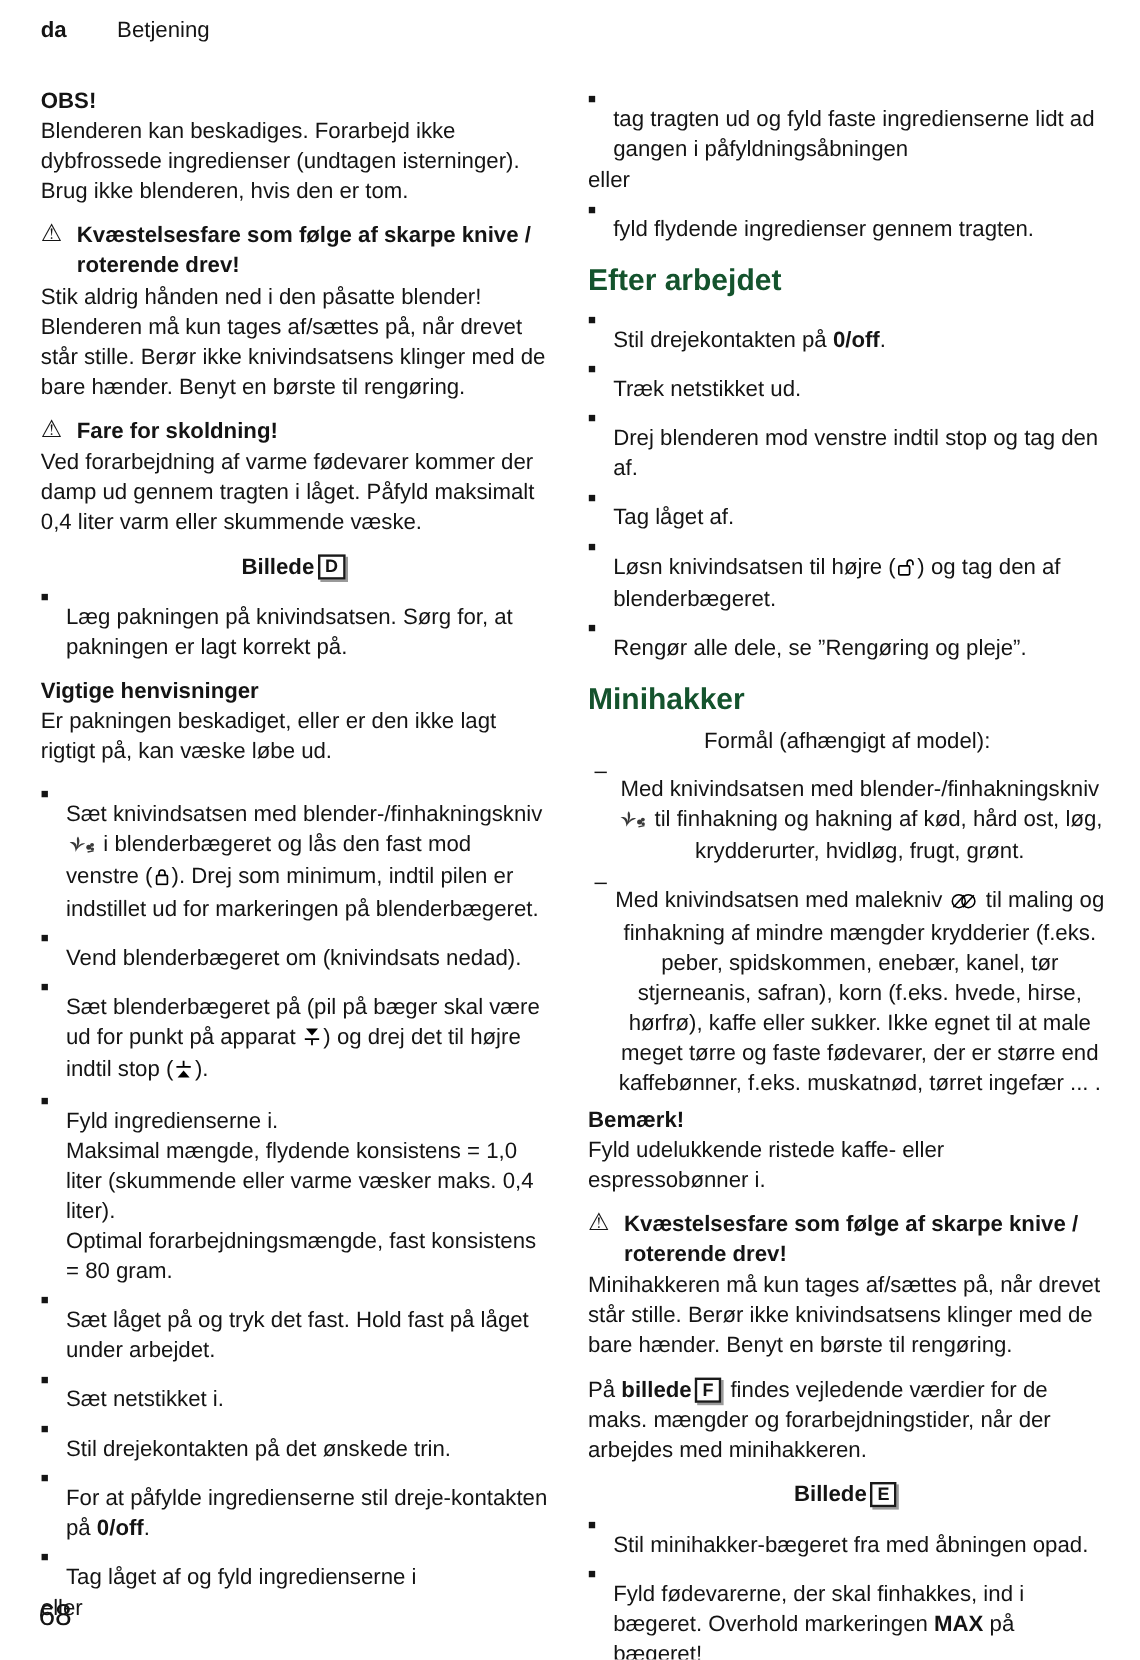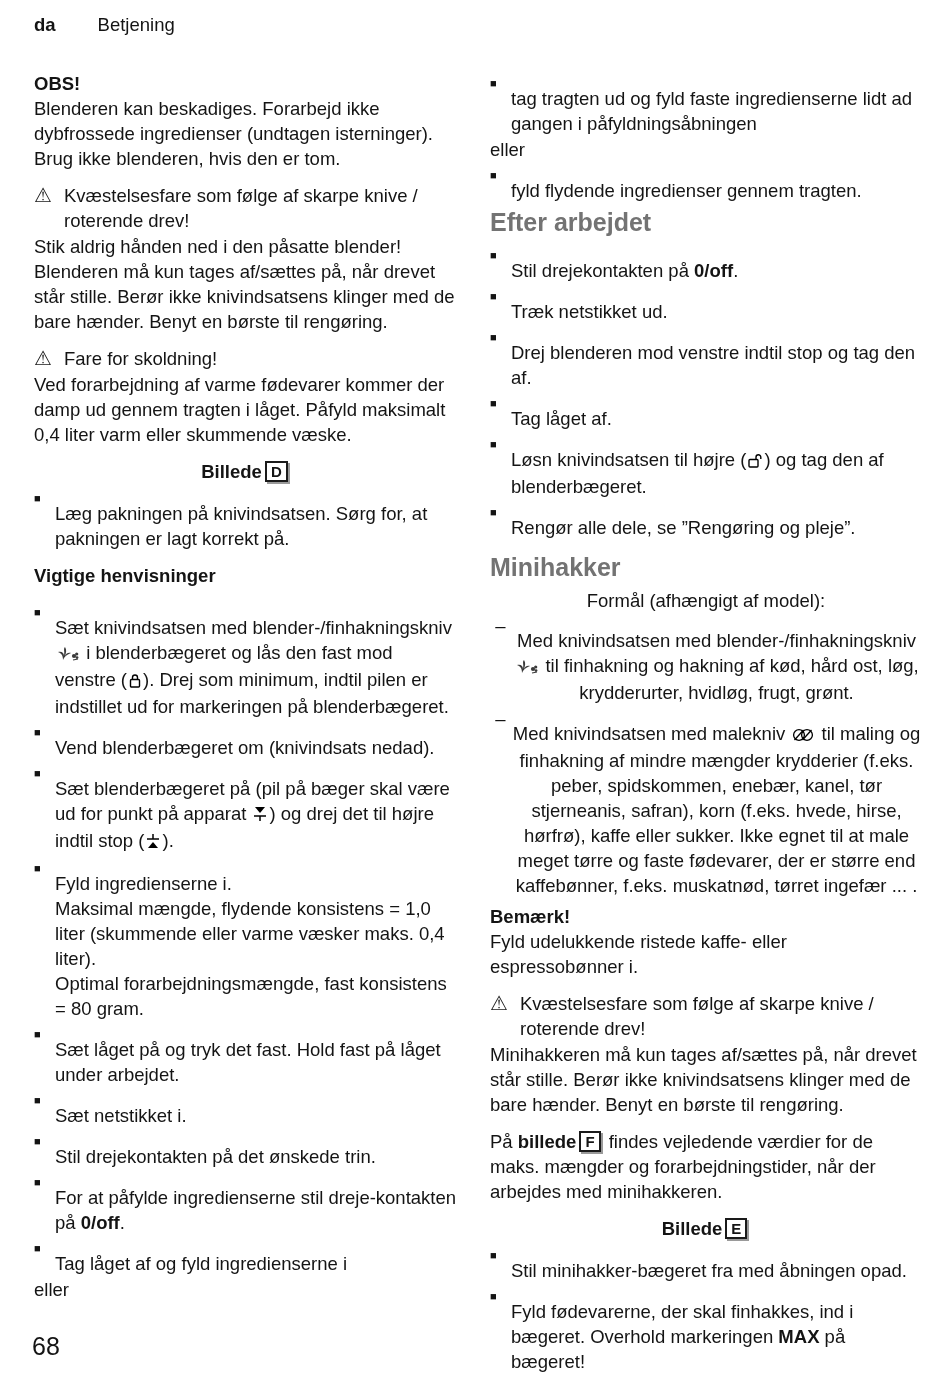--- a/index.html
+++ b/index.html
@@ -12,24 +12,24 @@
   }
   .page{padding:12px 28px 0 34px;}
   .hdr{display:flex;align-items:baseline;margin-bottom:34px;}
   .hdr .lang{font-weight:bold;margin-right:42px;}
   .cols{display:flex;gap:32px;}
   .colL{flex:0 0 424px;}
   .colR{flex:1;min-width:0;}
   .blk{margin-bottom:12px;}
   .blk-sm{margin-bottom:6px;text-align:center;}
   .b{font-weight:bold;}
-  h2{font-size:25px;line-height:30px;margin:4px 0 6px;font-weight:bold;color:#737373;}
+  h2{font-size:25px;line-height:30px;margin:16px 0 6px;font-weight:bold;color:#14532d;}
   .warn-head{display:flex;margin-bottom:1px;}
   .warn-ico{flex:0 0 30px;font-size:20px;line-height:24px;}
-  .warn-ttl{flex:1;font-weight:normal;}
+  .warn-ttl{flex:1;font-weight:bold;}
   .li{display:flex;margin-bottom:1px;}
   .mk{flex:0 0 21px;font-size:11px;line-height:25px;}
   .mkd{flex:0 0 21px;}
   .litxt{flex:1;min-width:0;margin-top:15px;}
   .plain{margin-bottom:1px;}
   .boxletter{
     display:inline-block;border:2px solid #1a1a1a;background:#fff;
     font-weight:bold;font-size:15px;line-height:17px;padding:0 4px;
     box-shadow:2px 2px 0 #9a9a9a;margin:0 3px;vertical-align:1px;
   }
@@ -77,20 +77,21 @@
           <span>Billede</span><span class="boxletter">D</span>
         </div>
         <div class="li">
           <span class="mk">■</span>
           <div class="litxt">Læg pakningen på knivindsatsen. Sørg for, at pakningen er lagt korrekt på.</div>
         </div>
       </div>
 
       <div class="blk">
         <div class="b">Vigtige henvisninger</div>
+        <div>Er pakningen beskadiget, eller er den ikke lagt rigtigt på, kan væske løbe ud.</div>
       </div>
 
       <div>
 
         <div class="li">
           <span class="mk">■</span>
           <div class="litxt">
             <span>Sæt knivindsatsen med blender-/finhakningskniv </span><span class="inl"><svg width="22" height="15" viewBox="0 0 22 15">
                   <path d="M6 14 C6 9 4 7 1 6 C5 5 7 7 7 10 C8 5 6 3 8 1 C10 4 9 7 8 10 C9 7 12 6 14 7 C12 8 9 9 7 12 Z" fill="#3a3a3a"></path>
                   <circle cx="17" cy="10" r="2.1" fill="#3a3a3a"></circle>

